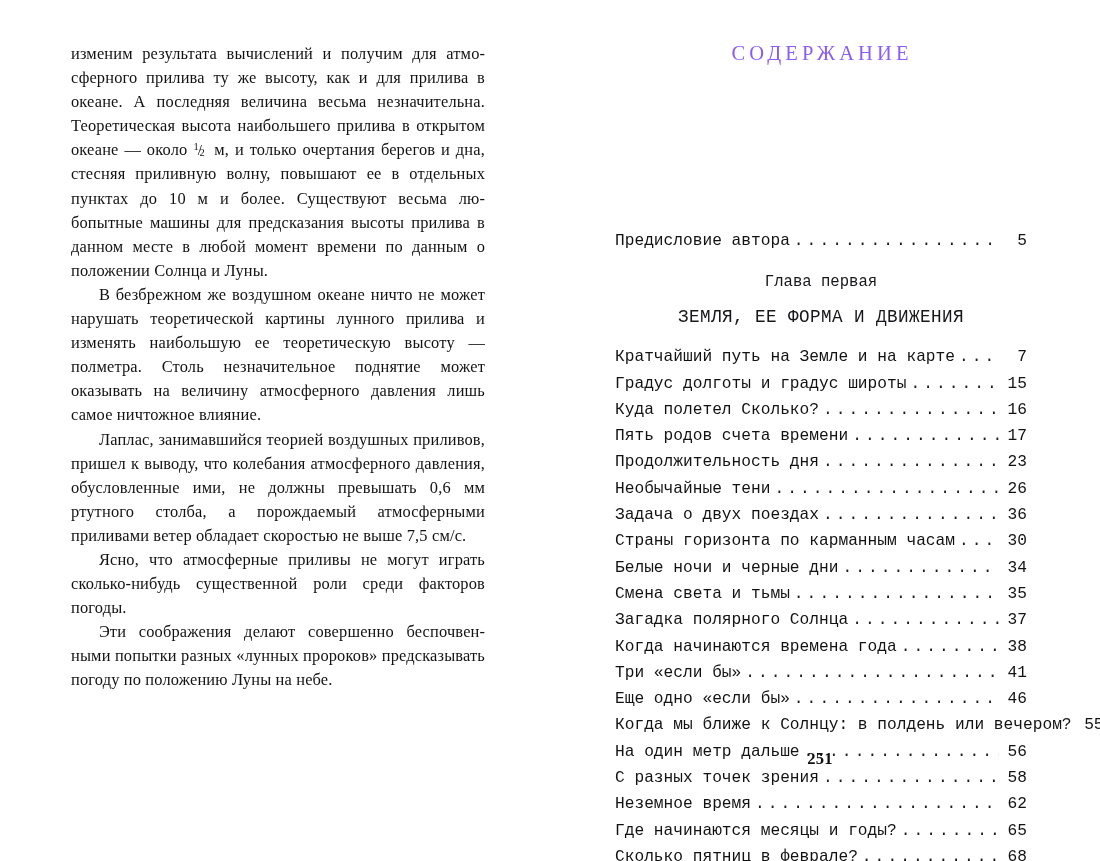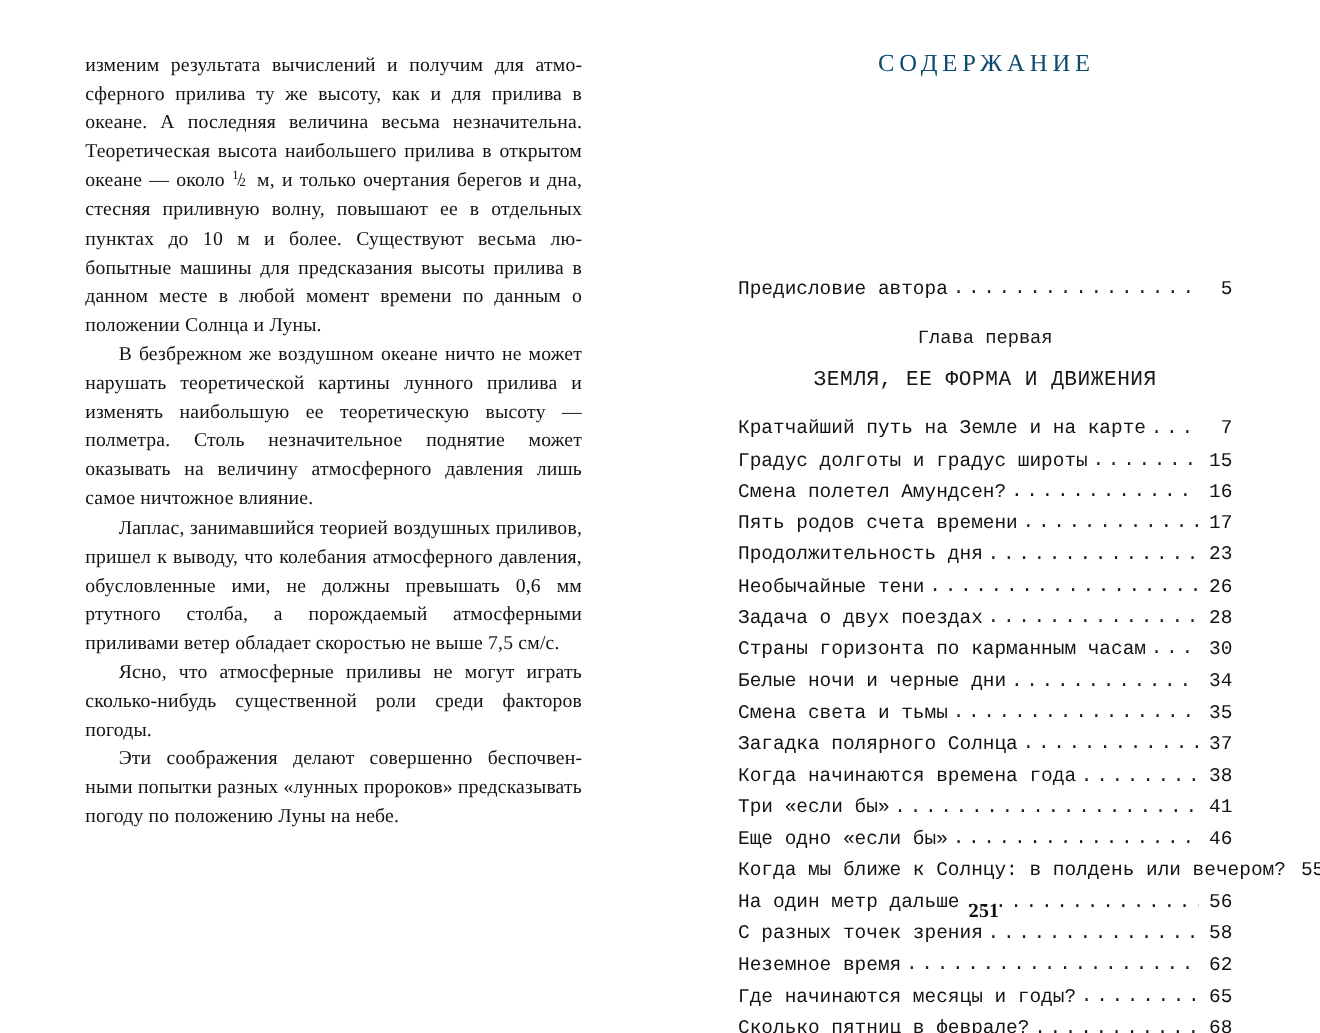--- a/index.html
+++ b/index.html
@@ -79,21 +79,21 @@
   }
   .toc-title {
     position: absolute;
     left: 0;
     top: 42px;
     width: 412px;
     text-align: center;
     font-size: 20.5px;
     letter-spacing: 0.20em;
     text-indent: 0.20em;
-    color: #0c4a6e;
+    color: #8b5cf6;
     font-weight: 400;
   }
 
   .toc-body {
     position: absolute;
     left: 1px;
     top: 228px;
     width: 412px;
     font-family: Liberation Mono, monospace;
   }
@@ -201,21 +201,21 @@
             <span class="t-label">Кратчайший путь на Земле и на карте</span>
             <span class="t-dots">................................................................................</span>
             <span class="t-page">7</span>
           </div>
           <div class="toc-row">
             <span class="t-label">Градус долготы и градус широты</span>
             <span class="t-dots">................................................................................</span>
             <span class="t-page">15</span>
           </div>
           <div class="toc-row">
-            <span class="t-label">Смена полетел Амундсен?</span>
+            <span class="t-label">Куда полетел Сколько?</span>
             <span class="t-dots">................................................................................</span>
             <span class="t-page">16</span>
           </div>
           <div class="toc-row">
             <span class="t-label">Пять родов счета времени</span>
             <span class="t-dots">................................................................................</span>
             <span class="t-page">17</span>
           </div>
           <div class="toc-row">
             <span class="t-label">Продолжительность дня</span>
@@ -223,21 +223,21 @@
             <span class="t-page">23</span>
           </div>
           <div class="toc-row">
             <span class="t-label">Необычайные тени</span>
             <span class="t-dots">................................................................................</span>
             <span class="t-page">26</span>
           </div>
           <div class="toc-row">
             <span class="t-label">Задача о двух поездах</span>
             <span class="t-dots">................................................................................</span>
-            <span class="t-page">28</span>
+            <span class="t-page">36</span>
           </div>
           <div class="toc-row">
             <span class="t-label">Страны горизонта по карманным часам</span>
             <span class="t-dots">................................................................................</span>
             <span class="t-page">30</span>
           </div>
           <div class="toc-row">
             <span class="t-label">Белые ночи и черные дни</span>
             <span class="t-dots">................................................................................</span>
             <span class="t-page">34</span>

